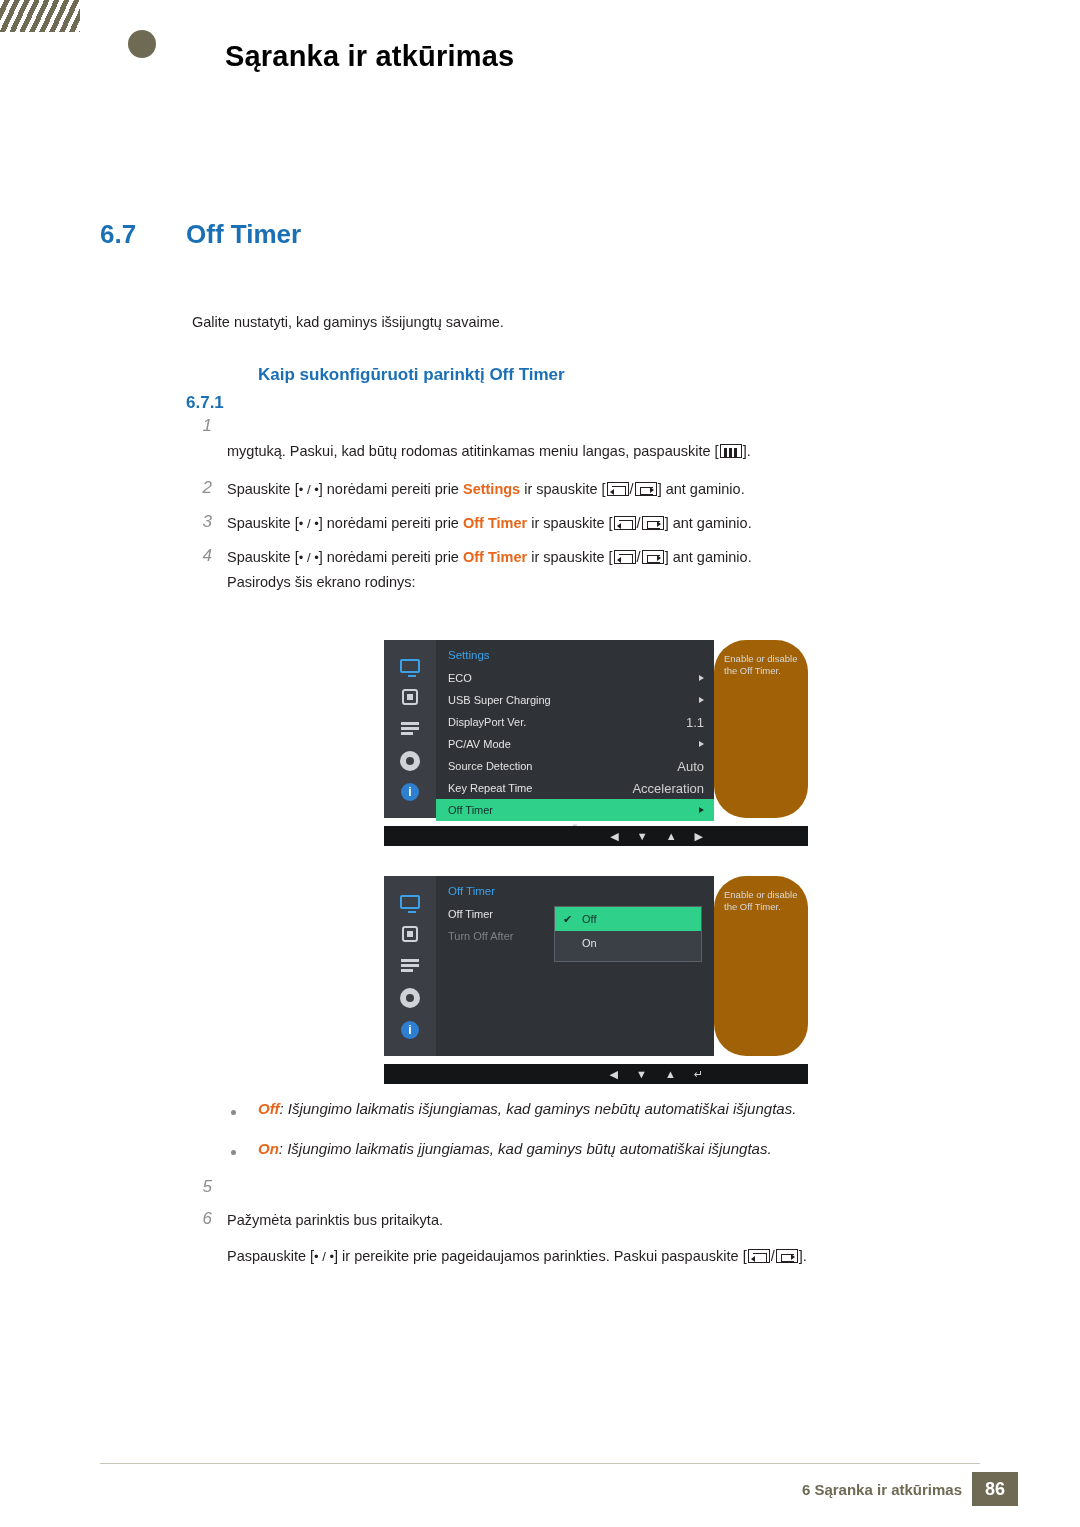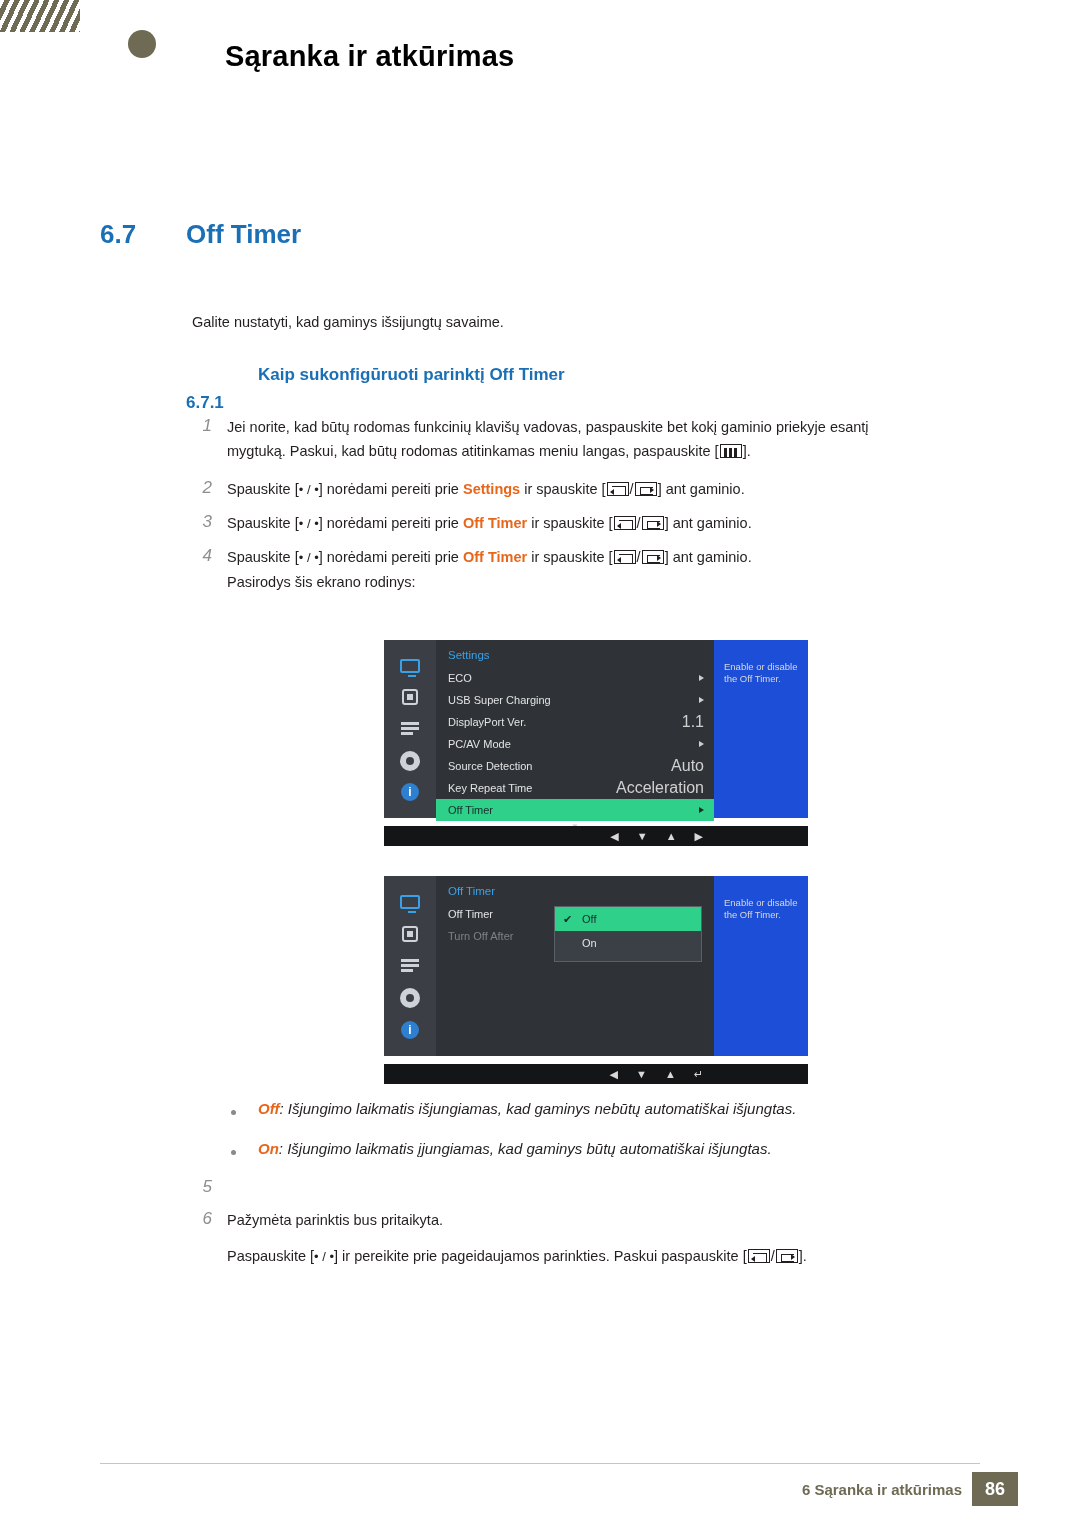--- a/index.html
+++ b/index.html
@@ -115,43 +115,44 @@
     background:#3b3f45;
     display:flex; flex-direction:column; align-items:center;
     justify-content:space-around; padding:10px 0;
   }
   .osd-body {
     position:absolute; left:52px; top:0;
     background:#2f3338;
   }
   .osd-help {
     position:absolute; top:0;
-    background:#1d4ed8;
+    background:#a16207;
     color:#d8d8d8; font-size:9.5px; line-height:12px;
-    padding:21px 8px 0 10px;
+    padding:13px 8px 0 10px;
+    border-radius:32px;
   }
   .osd-bar {
     position:absolute;
     background:#131517;
     display:flex; align-items:center; justify-content:flex-end;
     gap:18px; padding-right:105px;
   }
   .osd-title {
     color:#3aa0e8; font-size:11.5px;
     padding:9px 0 0 12px;
   }
   .osd-row {
     display:flex; justify-content:space-between; align-items:center;
     color:#e3e3e3; font-size:11px;
     padding:0 10px 0 12px; height:22px;
   }
   .osd-row.sel {
     background:#2fd08a; color:#15302a;
   }
-  .osd-row .val { color:#d0d0d0; font-size:16px; }
+  .osd-row .val { color:#d0d0d0; font-size:13px; }
   .arrow-r {
     width:0;height:0;
     border-top:3.5px solid transparent;
     border-bottom:3.5px solid transparent;
     border-left:5px solid #cfcfcf;
   }
   .osd-row.sel .arrow-r { border-left-color:#15302a; }
 
   .nav-glyph { color:#d8d8d8; font-size:11px; }
 
@@ -228,21 +229,21 @@
 <div class="header-title">Sąranka ir atkūrimas</div>
 
 <div class="sec-num">6.7</div>
 <div class="sec-title">Off Timer</div>
 <div class="intro">Galite nustatyti, kad gaminys išsijungtų savaime.</div>
 <div class="sub-num">6.7.1</div>
 <div class="sub-title">Kaip sukonfigūruoti parinktį Off Timer</div>
 
 <div class="step-num" style="top:416px; left:190px;">1</div>
 <div class="step-txt" style="top:415px; width:790px;">
-  <span>Jei norite, kad būtų rodomas funkcinių klavišų vadovas, paspauskite bet kokį gaminio priekyje esantį</span><br>
+  <br>
   <span>mygtuką. Paskui, kad būtų rodomas atitinkamas meniu langas, paspauskite [</span><span class="kbox menu"></span><span>].</span>
 </div>
 
 <div class="step-num" style="top:478px; left:190px;">2</div>
 <div class="step-txt" style="top:477px;">
   <span>Spauskite [</span><span class="dotkey">• / •</span><span>] norėdami pereiti prie </span><span class="orange">Settings</span><span> ir spauskite [</span><span class="kbox ret"></span>/<span class="kbox entr"></span><span>] ant gaminio.</span>
 </div>
 
 <div class="step-num" style="top:512px; left:190px;">3</div>
 <div class="step-txt" style="top:511px;">

